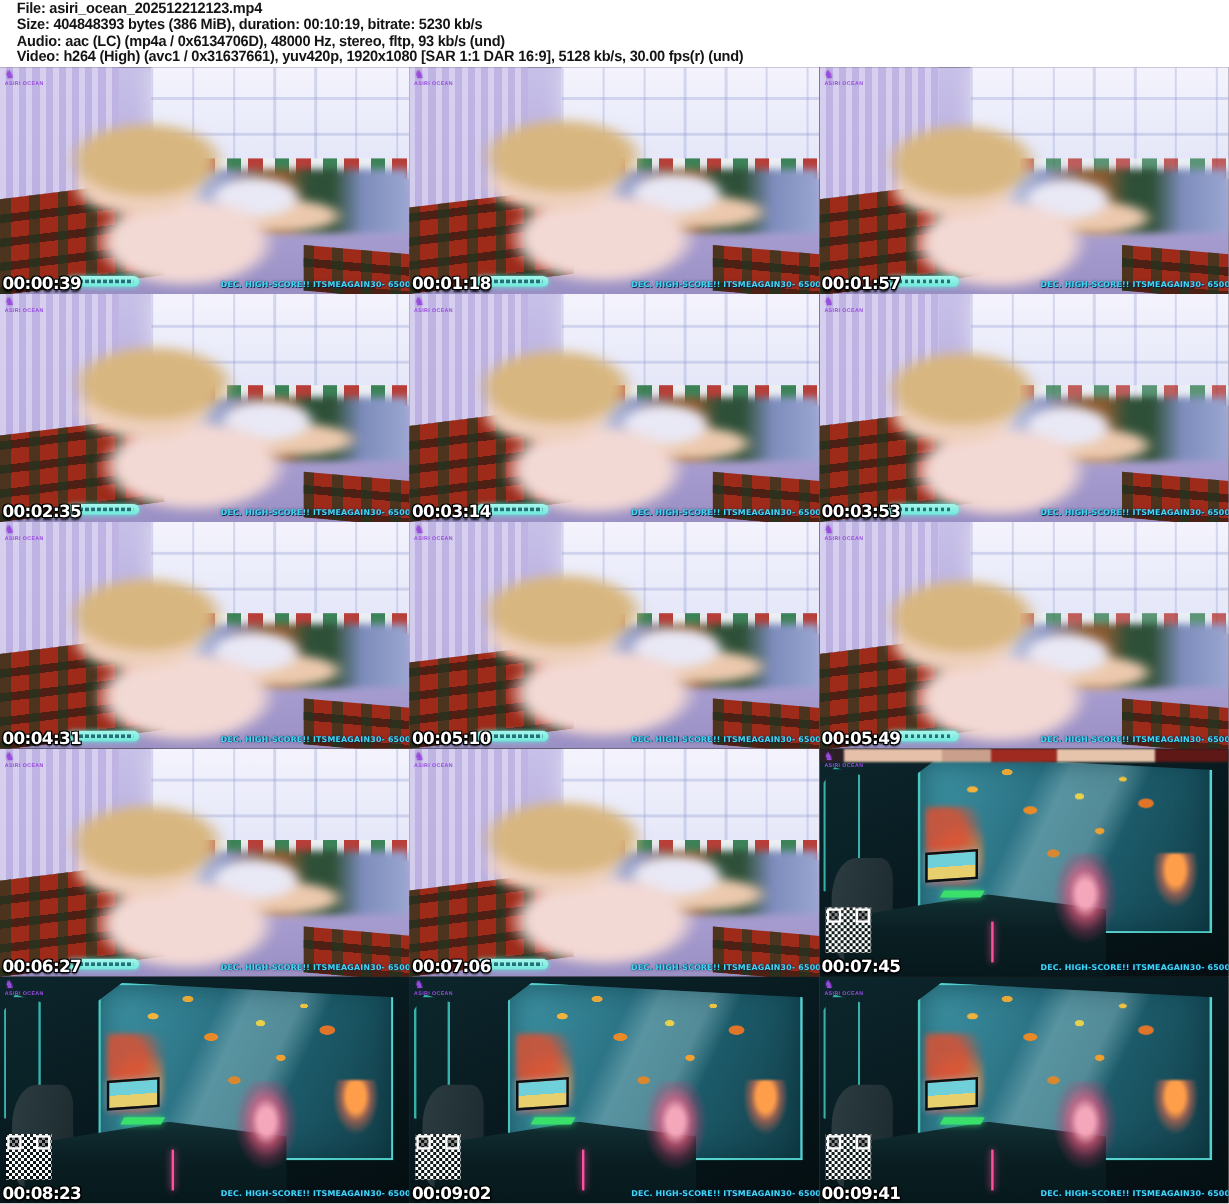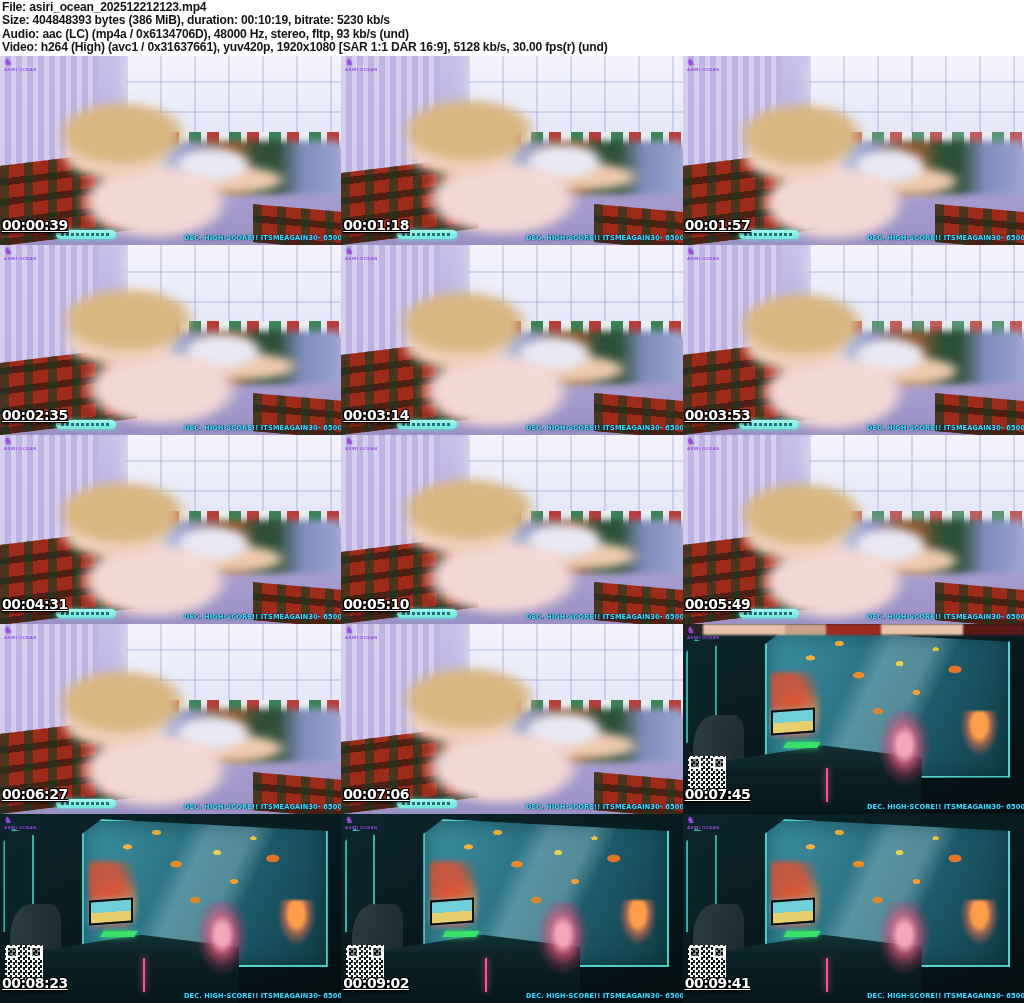--- a/index.html
+++ b/index.html
@@ -1,19 +1,19 @@
 <!DOCTYPE html>
 <html style="--header-bg: #ffffff; --header-text: #141414; --caption-color: #41d9f2; --timestamp-color: #ffffff; --watermark-color: #9a4ce0; --badge-color: #6fe8da;"><head>
 <meta charset="utf-8">
 <style>
   html,body{margin:0;padding:0;background:#fff;}
   .page{position:relative;width:1024px;height:1003px;overflow:hidden;background:var(--header-bg,#fff);font-family:"Liberation Sans",sans-serif;}
 
   
-  .header{height:56px;box-sizing:border-box;padding:1px 0 0 2px;background:var(--header-bg,#fff);}
+  .header{height:56px;box-sizing:border-box;padding:1px 0 0 14px;background:var(--header-bg,#fff);}
   .header p{margin:0;font:700 12.5px/13.4px "Liberation Sans",sans-serif;color:var(--header-text,#141414);
             letter-spacing:-0.2px;white-space:nowrap;transform:scaleX(.97);transform-origin:0 0;}
 
   
   .sheet{display:grid;grid-template-columns:repeat(3,341.33px);grid-auto-rows:189.4px;width:1024px;}
   .thumb{position:relative;overflow:hidden;background:#000;}
   .scene{position:absolute;inset:0;}
   .layers div{position:absolute;}
 
   
@@ -107,23 +107,23 @@
   .qr::before{left:1px;} .qr::after{right:1px;}
   .pill{position:absolute;left:56px;bottom:6px;width:60px;height:9px;border-radius:5px;z-index:6;
         background:linear-gradient(180deg,#a5f6ec,var(--badge-color,#6fe8da));
         box-shadow:0 0 4px rgba(90,240,225,.9);}
   .pill::after{content:"";position:absolute;left:5px;right:5px;top:3px;height:3px;
         background:repeating-linear-gradient(90deg,rgba(10,80,90,.8) 0 3px,transparent 3px 5px);}
   .caption{position:absolute;left:54%;bottom:4px;z-index:6;white-space:nowrap;
         font:700 10px "DejaVu Sans",sans-serif;color:var(--caption-color,#41d9f2);letter-spacing:.2px;
         transform:scale(.66);transform-origin:left bottom;
         text-shadow:0 0 3px rgba(8,40,90,.95),1px 1px 0 rgba(5,25,60,.85);}
-  .timestamp{position:absolute;left:2px;bottom:12px;z-index:7;
+  .timestamp{position:absolute;left:2px;bottom:0;z-index:7;
         font:700 14px "DejaVu Sans",sans-serif;color:var(--timestamp-color,#fff);letter-spacing:-.5px;
-        text-shadow:-1px -1px 0 #000,1px -1px 0 #000,-1px 1px 0 #000,1px 1px 0 #000,0 2px 2px #000;text-decoration:underline;}
+        text-shadow:-1px -1px 0 #000,1px -1px 0 #000,-1px 1px 0 #000,1px 1px 0 #000,0 2px 2px #000;}
 </style>
 </head>
 <body>
 
 <div class="page">
 
   <div class="header">
     <p>File: asiri_ocean_202512212123.mp4</p>
     <p>Size: 404848393 bytes (386 MiB), duration: 00:10:19, bitrate: 5230 kb/s</p>
     <p>Audio: aac (LC) (mp4a / 0x6134706D), 48000 Hz, stereo, fltp, 93 kb/s (und)</p>

